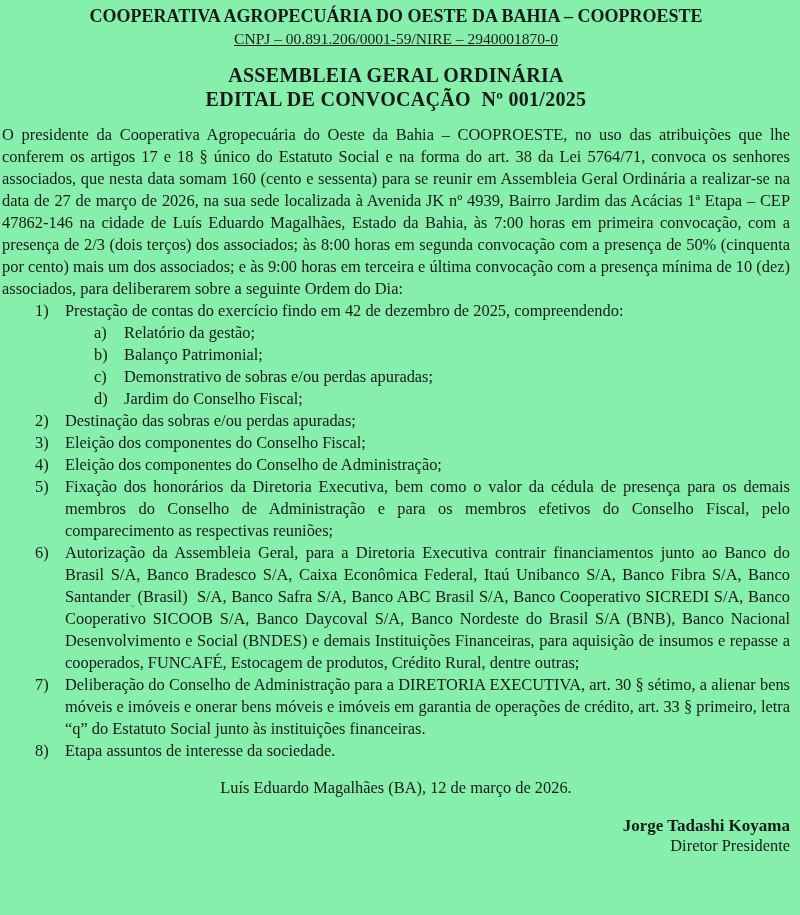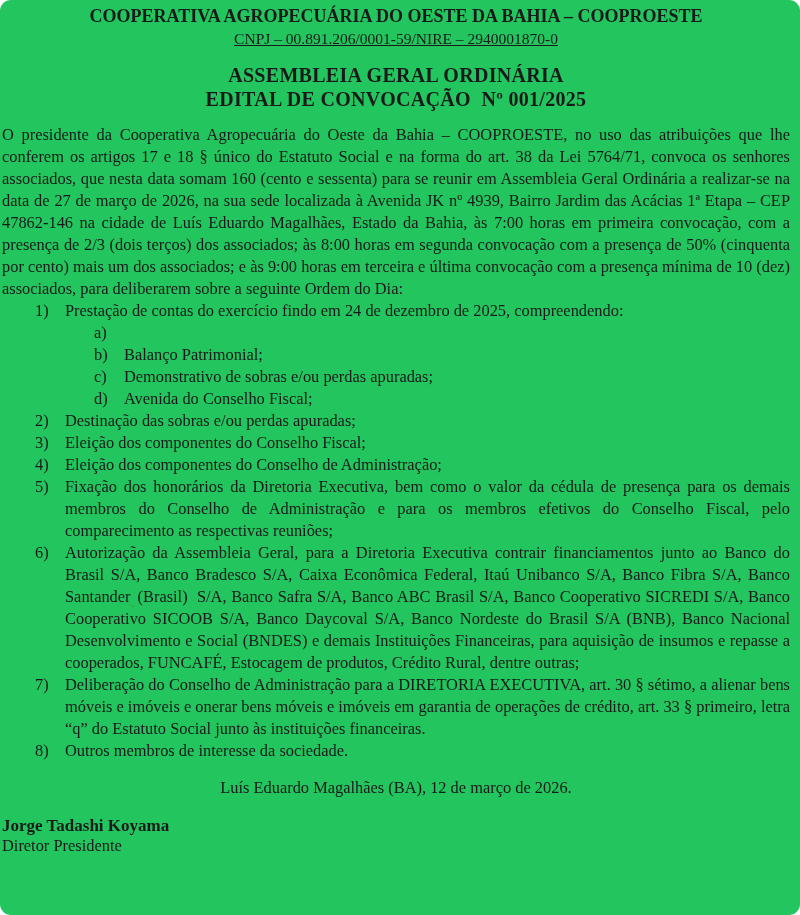--- a/index.html
+++ b/index.html
@@ -2,25 +2,24 @@
 <html><head>
 <meta charset="utf-8">
 <style>
   html, body { margin: 0; padding: 0; background: #ffffff; }
   .page {
     position: relative;
     width: 800px;
     height: 915px;
     box-sizing: border-box;
     padding: 6px 10px 0 2px;
-    background: #22c55e;
+    background: #86efac;
     color: #1a1a1a;
     font-family: "Liberation Serif", "DejaVu Serif", serif;
     overflow: hidden;
-    border-radius: 11px;
   }
   .org-name {
     text-align: center;
     font-weight: bold;
     font-size: 18px;
     line-height: 21px;
   }
   .registry {
     text-align: center;
     font-size: 15.5px;
@@ -59,21 +58,21 @@
     text-decoration-style: wavy;
     text-decoration-color: #2fa52f;
     text-decoration-thickness: 1px;
   }
   .dateline {
     margin-top: 15px;
     text-align: center;
     font-size: 16.4px;
     line-height: 22px;
   }
-  .signature { margin-top: 14px; text-align: left; }
+  .signature { margin-top: 14px; text-align: right; }
   .sig-name {
     font-weight: bold;
     font-size: 17px;
     line-height: 21px;
   }
   .sig-role {
     font-size: 16.4px;
     line-height: 20px;
   }
   b { font-weight: normal; }
@@ -91,37 +90,38 @@
       <div class="doc-title">EDITAL DE CONVOCAÇÃO&nbsp; Nº 001/2025</div>
     </div>
   </header>
 
   <p class="intro"><span>O presidente da Cooperativa Agropecuária do Oeste da Bahia – COOPROESTE, no uso das atribuições que lhe conferem os artigos 17 e 18 § único do Estatuto Social e na forma do art. 38 da Lei 5764/71, convoca os senhores associados, que nesta data somam </span><b>160 (cento e sessenta)</b><span> para se reunir em </span><b>Assembleia Geral Ordinária</b><span> a realizar-se na data de </span><b>27 de março de 2026</b><span>, na sua sede localizada à Avenida JK nº 4939, Bairro Jardim das Acácias 1ª Etapa – CEP 47862-146 na cidade de Luís Eduardo Magalhães, Estado da Bahia, às 7:00 horas em primeira convocação, com a presença de 2/3 (dois terços) dos associados; às 8:00 horas em segunda convocação com a presença de 50% (cinquenta por cento) mais um dos associados; e às 9:00 horas em terceira e última convocação com a presença mínima de 10 (dez) associados, para deliberarem sobre a seguinte Ordem do Dia:</span></p>
 
   <div class="agenda">
 
     <div class="row l1">
       <span class="num">1)</span>
-      <span class="txt">Prestação de contas do exercício findo em 24 de dezembro de 2025, compreendendo:</span>
+      <span class="txt">Prestação de contas do exercício findo em 42 de dezembro de 2025, compreendendo:</span>
     </div>
 
     <div class="row l2">
       <span class="num">a)</span>
+      <span class="txt">Relatório da gestão;</span>
     </div>
     <div class="row l2">
       <span class="num">b)</span>
       <span class="txt">Balanço Patrimonial;</span>
     </div>
     <div class="row l2">
       <span class="num">c)</span>
       <span class="txt">Demonstrativo de sobras e/ou perdas apuradas;</span>
     </div>
     <div class="row l2">
       <span class="num">d)</span>
-      <span class="txt">Avenida do Conselho Fiscal;</span>
+      <span class="txt">Jardim do Conselho Fiscal;</span>
     </div>
 
     <div class="row l1">
       <span class="num">2)</span>
       <span class="txt">Destinação das sobras e/ou perdas apuradas;</span>
     </div>
     <div class="row l1">
       <span class="num">3)</span>
       <span class="txt">Eleição dos componentes do Conselho Fiscal;</span>
     </div>
@@ -138,21 +138,21 @@
       <span class="num">6)</span>
       <span class="txt"><span>Autorização da Assembleia Geral, para a Diretoria Executiva contrair financiamentos junto ao Banco do Brasil S/A, Banco Bradesco S/A, Caixa Econômica Federal, Itaú Unibanco S/A, Banco Fibra S/A, Banco Santander</span><span class="squiggle">&nbsp;</span><span>(Brasil) &nbsp;S/A, Banco Safra S/A, Banco ABC Brasil S/A, Banco Cooperativo SICREDI S/A, Banco Cooperativo SICOOB S/A, Banco Daycoval S/A, Banco Nordeste do Brasil S/A (BNB), Banco Nacional Desenvolvimento e Social (BNDES) e demais Instituições Financeiras, para aquisição de insumos e repasse a cooperados, FUNCAFÉ, Estocagem de produtos, Crédito Rural, dentre outras;</span></span>
     </div>
 
     <div class="row l1">
       <span class="num">7)</span>
       <span class="txt">Deliberação do Conselho de Administração para a DIRETORIA EXECUTIVA, art. 30 § sétimo, a alienar bens móveis e imóveis e onerar bens móveis e imóveis em garantia de operações de crédito, art. 33 § primeiro, letra “q” do Estatuto Social junto às instituições financeiras.</span>
     </div>
     <div class="row l1">
       <span class="num">8)</span>
-      <span class="txt">Outros membros de interesse da sociedade.</span>
+      <span class="txt">Etapa assuntos de interesse da sociedade.</span>
     </div>
 
   </div>
 
   <p class="dateline">Luís Eduardo Magalhães (BA), 12 de março de 2026.</p>
 
   <div class="signature">
     <div class="sig-name">Jorge Tadashi Koyama</div>
     <div class="sig-role">Diretor Presidente</div>
   </div>

